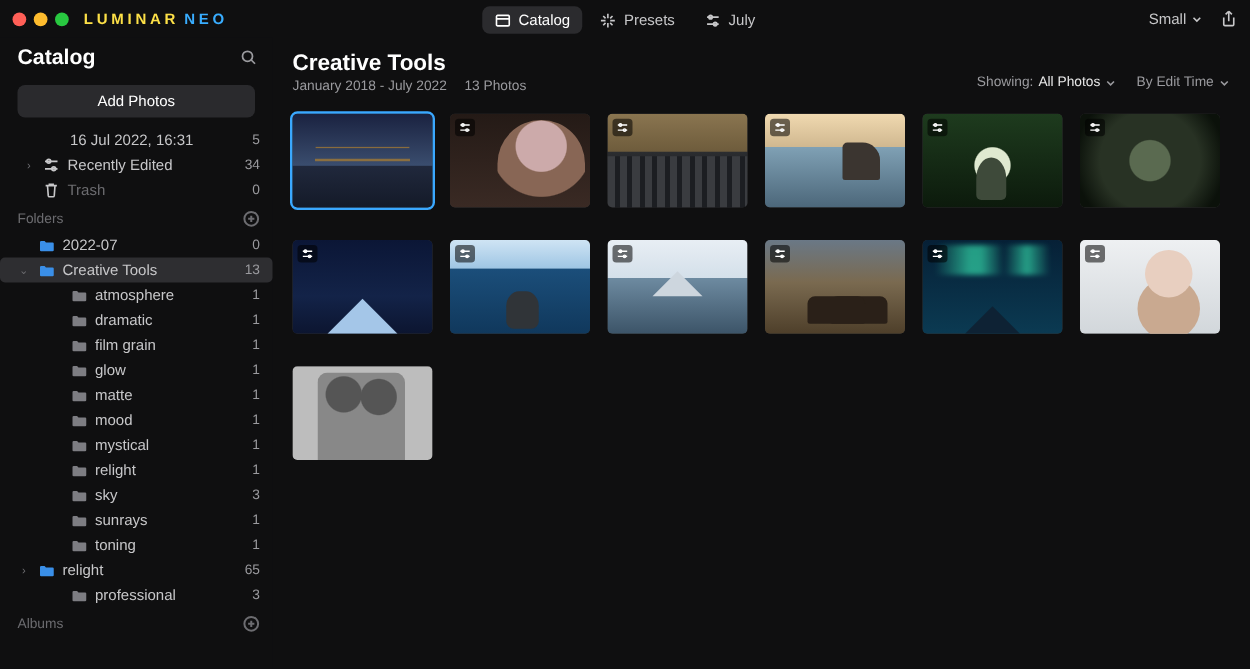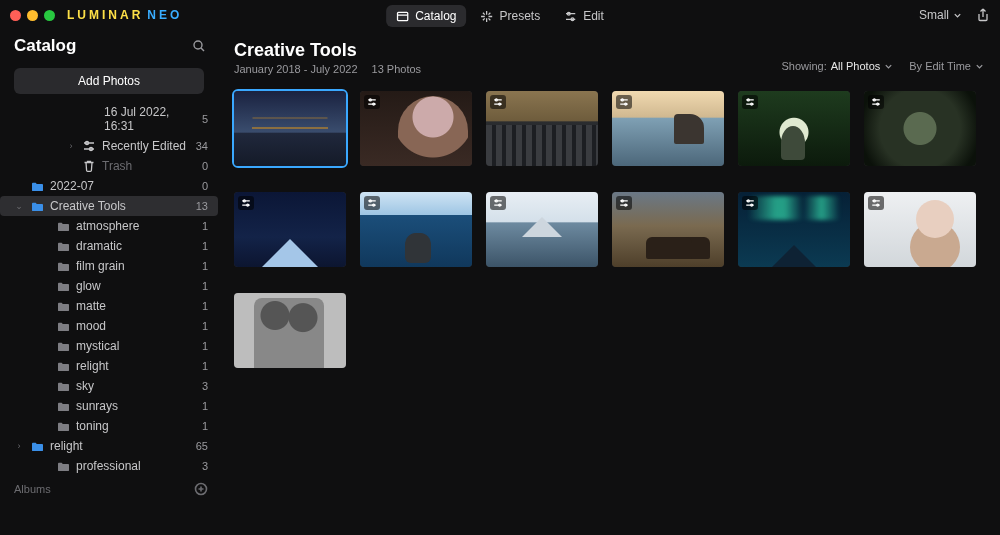--- a/index.html
+++ b/index.html
@@ -78,21 +78,21 @@
     font-size:12px;
     cursor:pointer; border-radius:4px;
     gap:6px;
   }
   .row .indent-chevron { width:10px; text-align:center; color:var(--text3); font-size:9px; }
   .row .ic14 { width:14px; height:14px; display:flex; align-items:center; justify-content:center; }
   .row .label { flex:1; color:var(--text1); }
   .row .count { color:var(--text2); font-size:11px; }
   .row.muted .label { color:var(--text3); }
   .row.selected { background:#2e2e31; }
-  .row.top-entry { padding-left:40px;margin-left:48px; }
+  .row.top-entry { padding-left:40px; }
 
   .section-head {
     display:flex; align-items:center;
     padding:6px 10px 4px 14px;
     color:var(--text3); font-size:11px;
   }
   .section-head .plus { margin-left:auto; width:14px; height:14px; color:var(--text3); cursor:pointer;}
 
   .tree-row { }
   .tree-row.depth2 { padding-left:40px; }
@@ -192,21 +192,21 @@
       <span>Presets</span>
     </div>
     <div class="mode-btn">
       <span class="ic">
         <svg viewBox="0 0 14 14" fill="none" stroke="currentColor" stroke-width="1.4">
             <path d="M2 4h10M2 10h10"></path>
             <circle cx="5" cy="4" r="1.5"></circle>
             <circle cx="9" cy="10" r="1.5"></circle>
           </svg>
       </span>
-      <span>Edit</span>
+      <span>July</span>
     </div>
   </div>
 
   <div class="top-right">
     <div class="size-select">
       <span>Small</span>
       <svg class="chev" viewBox="0 0 10 10" fill="none" stroke="currentColor" stroke-width="1.4">
           <path d="M2 3.5 5 6.5 8 3.5"></path>
         </svg>
     </div>
@@ -257,20 +257,29 @@
           <span class="ic14">
             <svg viewBox="0 0 14 14" fill="none" stroke="currentColor" stroke-width="1.3">
               <path d="M2.5 3.5h9M5.5 3.5v-1h3v1M4 3.5l.6 8a1 1 0 0 0 1 .9h2.8a1 1 0 0 0 1-.9l.6-8"></path>
             </svg>
           </span>
           <span class="label">Trash</span>
           <span class="count">0</span>
         </div>
       </div>
 
+    <div class="section-head">
+      <span>Folders</span>
+      <span class="plus">
+        <svg viewBox="0 0 14 14" fill="none" stroke="currentColor" stroke-width="1.6">
+            <circle cx="7" cy="7" r="5.5"></circle>
+            <path d="M7 4.5v5M4.5 7h5"></path>
+          </svg>
+      </span>
+    </div>
 
     <div id="folders-slot">
         <div class="row tree-row">
           <span class="indent-chevron"></span>
           <span class="ic14">
             <svg class="folder-ic" viewBox="0 0 14 12">
               <path fill="#3a8fe8" d="M1 3a1 1 0 0 1 1-1h3l1.2 1.2H12a1 1 0 0 1 1 1V10a1 1 0 0 1-1 1H2a1 1 0 0 1-1-1z"></path>
             </svg>
           </span>
           <span class="label">2022-07</span>

